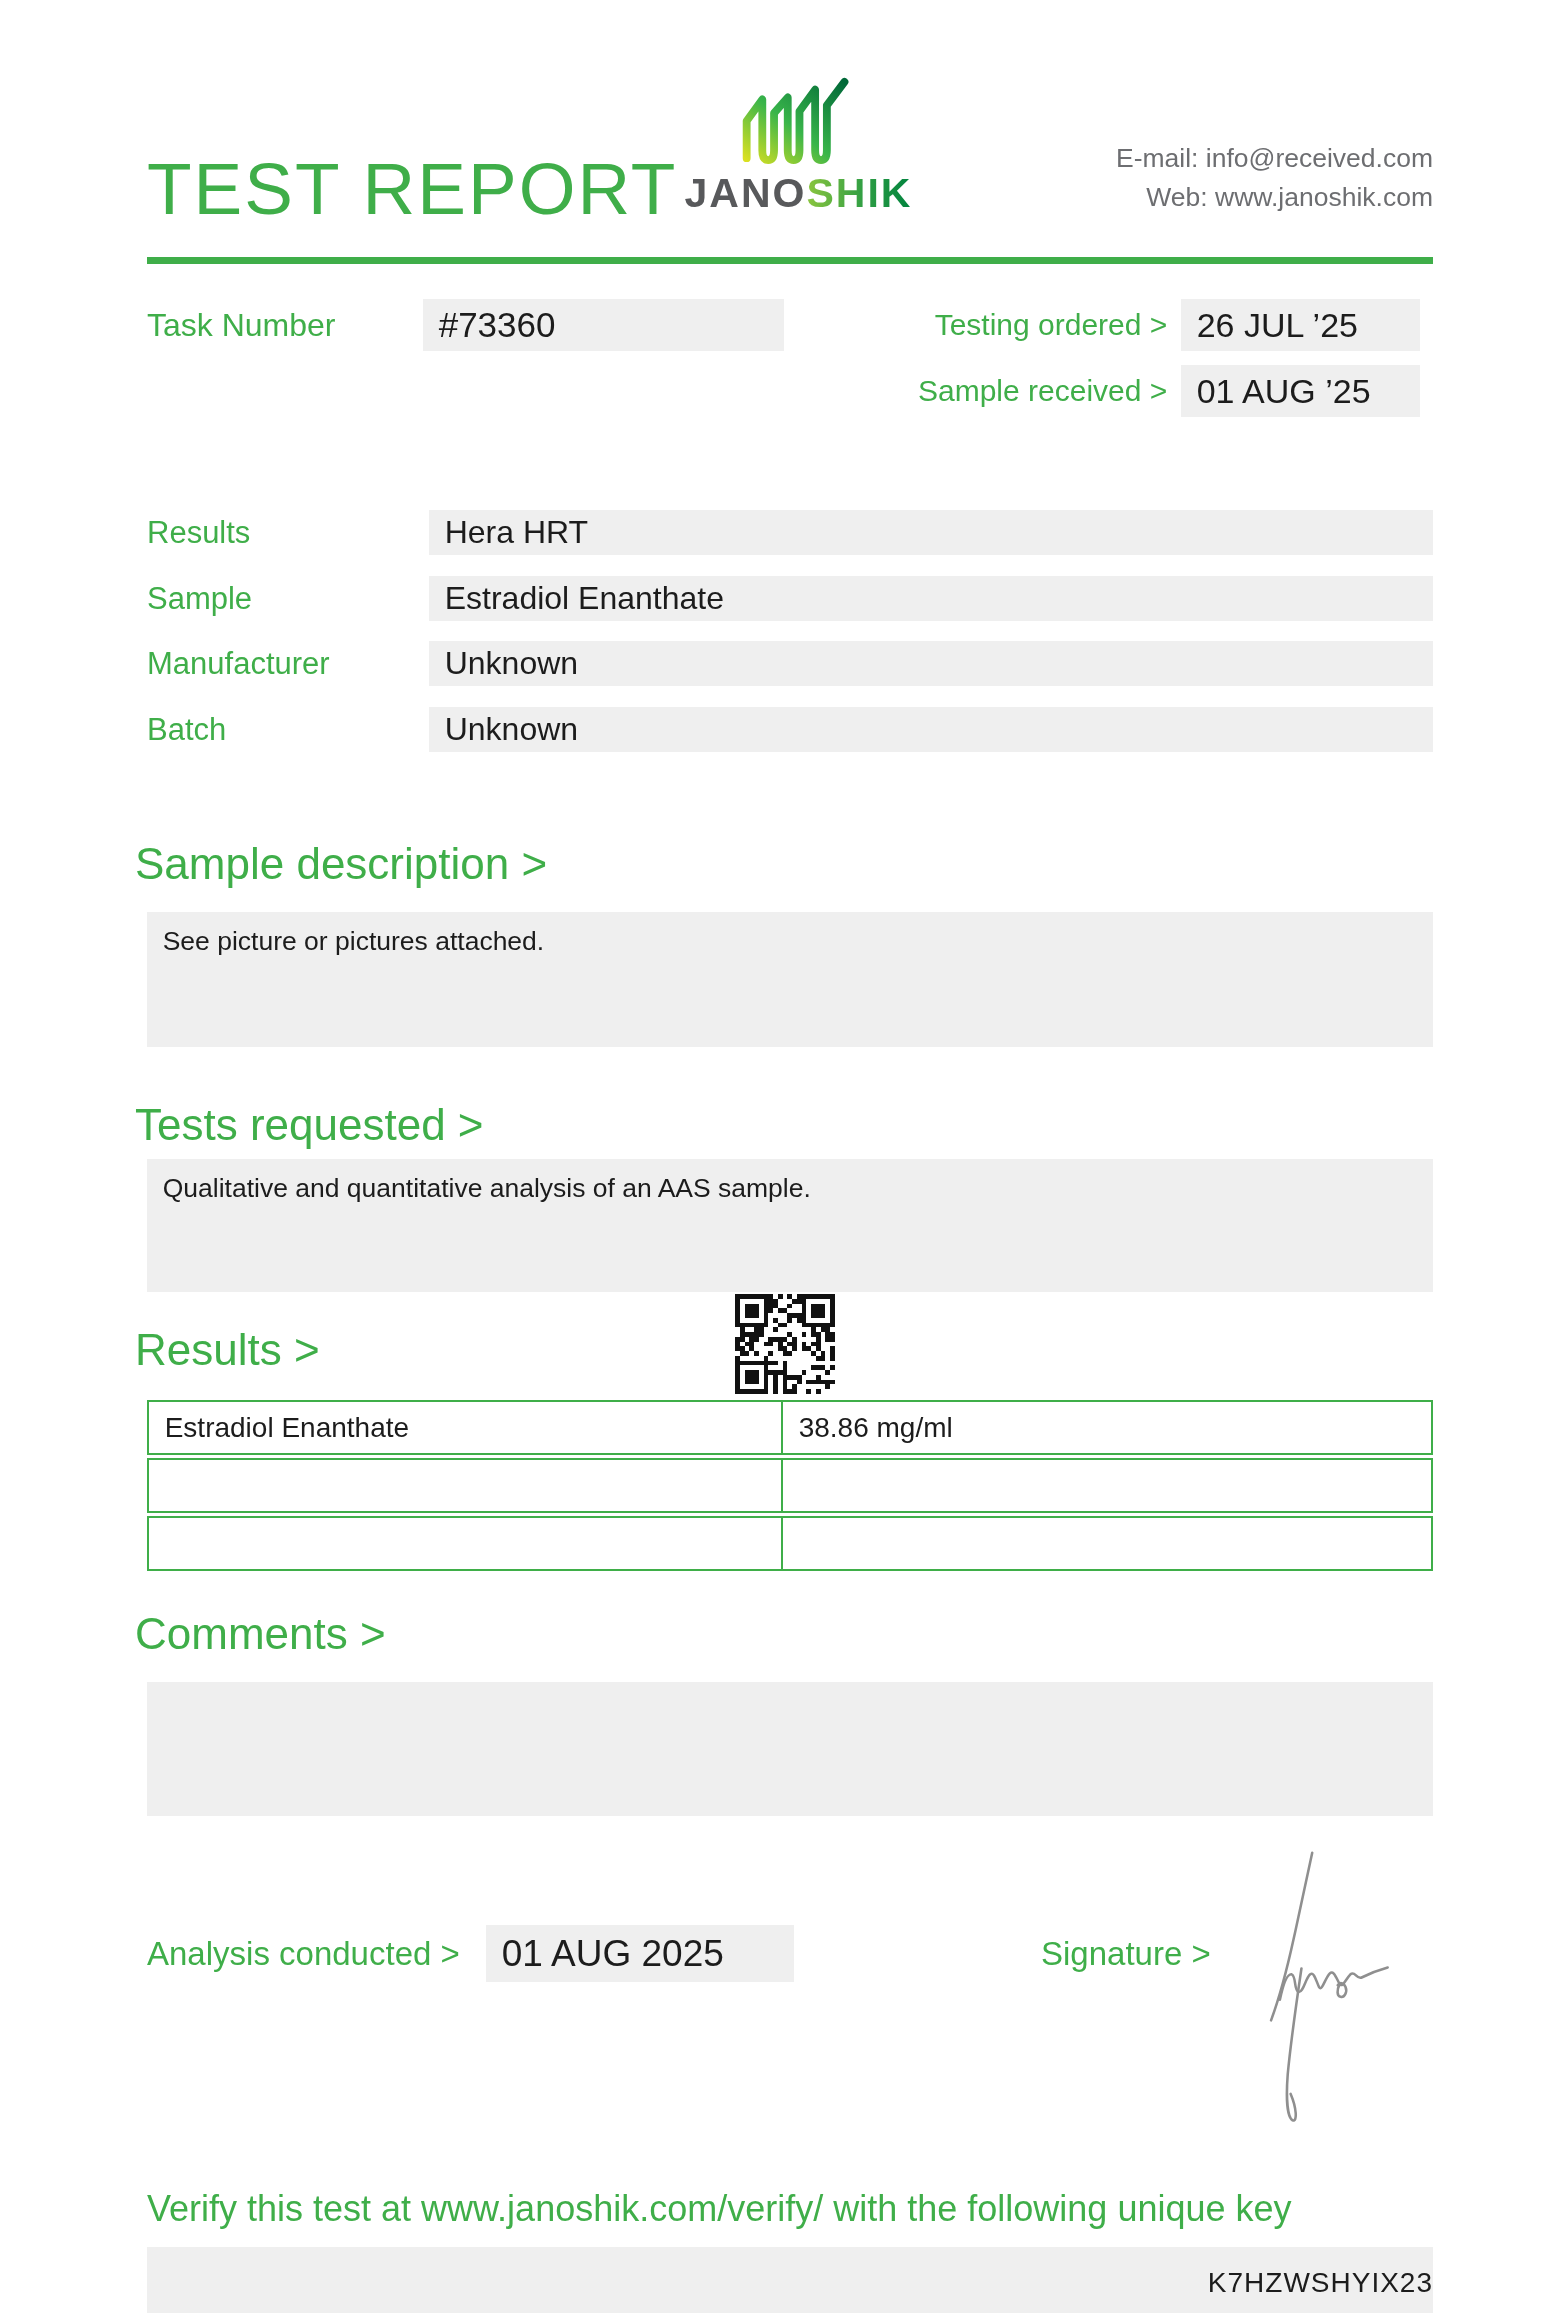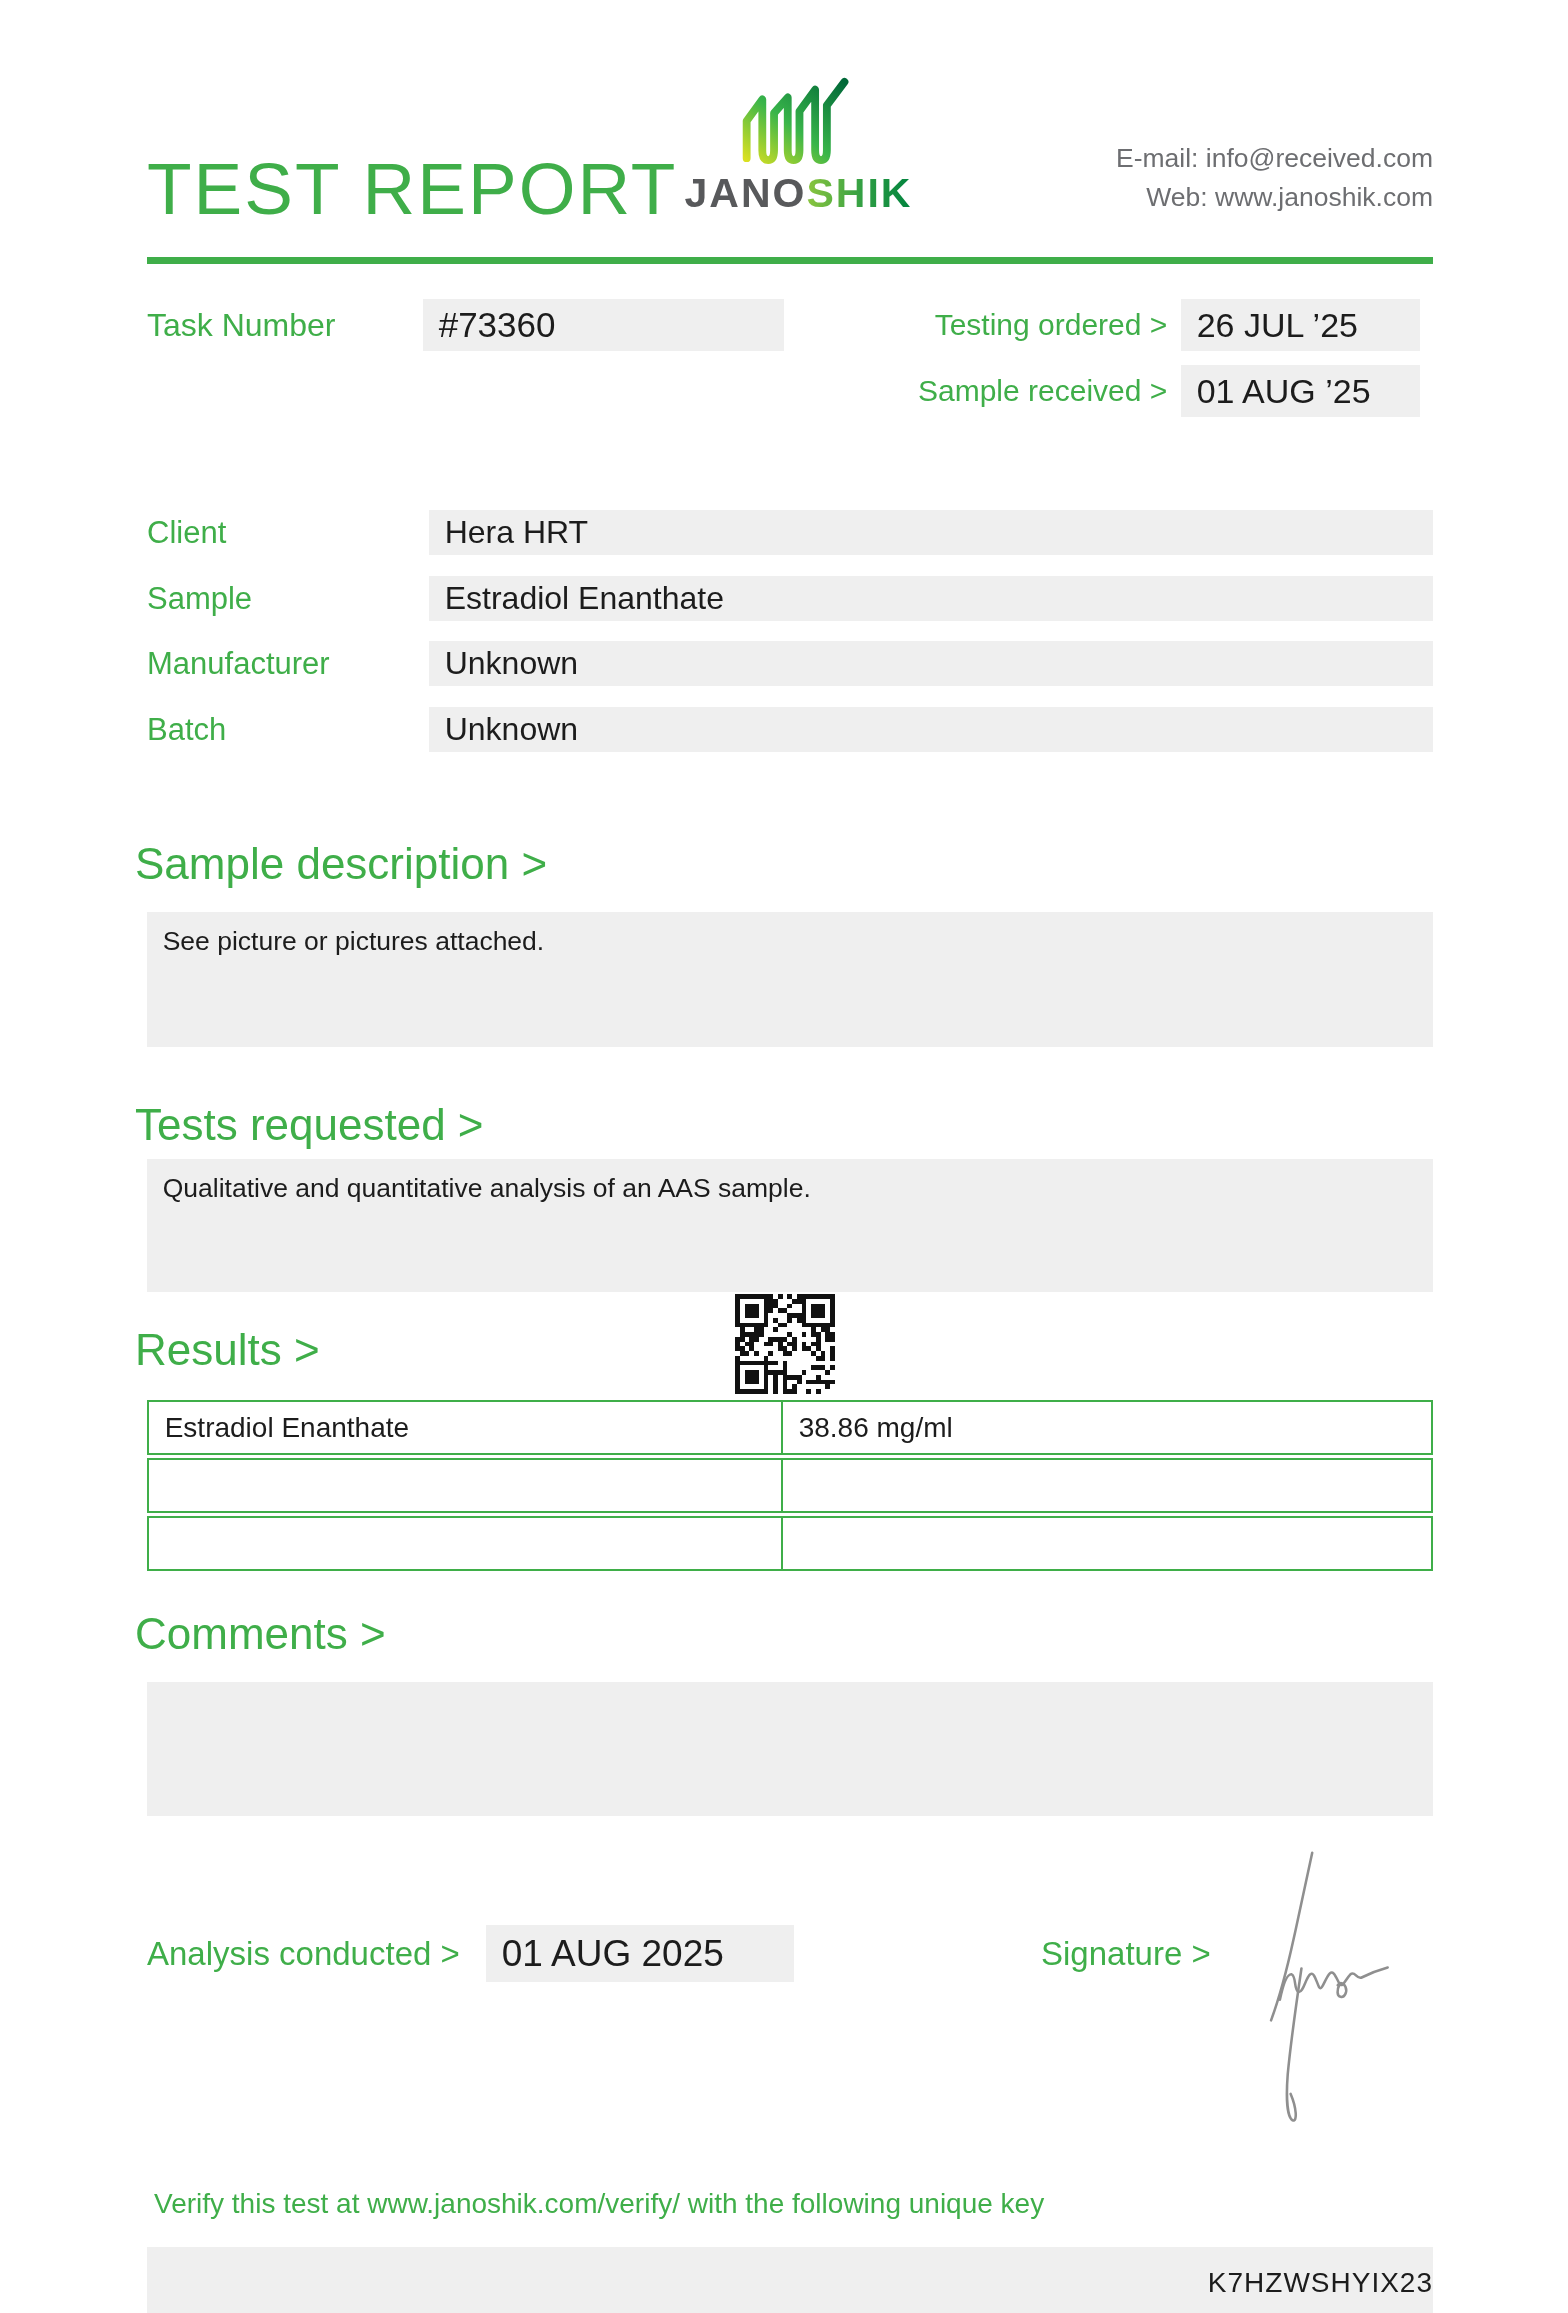--- a/index.html
+++ b/index.html
@@ -62,21 +62,21 @@
   .rtable-row{display:flex;border:2.9px solid var(--green);height:55px;margin-bottom:2.9px;background:#fff}
   .rtable-row .cell{display:flex;align-items:center;padding:0 15.7px;font-size:28px;white-space:nowrap}
   .rtable-row .c1{width:634px;border-right:2.9px solid var(--green)}
   .rtable-row .c2{flex:1}
 
   
   .analysis-label{position:absolute;left:147px;top:1935px;font-size:33px;color:var(--green);white-space:nowrap}
   .analysis-box{position:absolute;left:486px;top:1925px;width:308px;height:57px;font-size:37px}
   .signature-label{position:absolute;left:1041px;top:1935px;font-size:33px;color:var(--green);white-space:nowrap}
   .signature{position:absolute;left:1225px;top:1833px;width:245px;height:314px}
-  .verify-text{position:absolute;left:154px;top:2188px;width:1286px;font-size:28px;color:var(--green);white-space:nowrap}
+  .verify-text{position:absolute;left:147px;top:2188px;width:1286px;font-size:36px;color:var(--green);white-space:nowrap}
   .key-box{position:absolute;left:147px;right:135px;top:2247px;height:72px;background:var(--box-gray);display:flex;align-items:center;justify-content:flex-end;font-size:28px;color:var(--ink);letter-spacing:1px}
 </style>
 </head>
 <body>
 
 <div class="page">
 
   <div class="page-title">TEST REPORT</div>
 
   <div class="brand">
@@ -109,21 +109,21 @@
     <span class="lbl green-label">Testing ordered  &gt;</span>
     <span class="value-box date-box">26 JUL ’25</span>
   </div>
   <div class="date-row date-row-2">
     <span class="lbl green-label">Sample received &gt;</span>
     <span class="value-box date-box">01 AUG ’25</span>
   </div>
 
   <div class="details">
     <div class="detail-row">
-      <span class="lbl green-label">Client</span>
+      <span class="lbl green-label">Results</span>
       <span class="value-box">Hera HRT</span>
     </div>
     <div class="detail-row">
       <span class="lbl green-label">Sample</span>
       <span class="value-box">Estradiol Enanthate</span>
     </div>
     <div class="detail-row">
       <span class="lbl green-label">Manufacturer</span>
       <span class="value-box">Unknown</span>
     </div>

